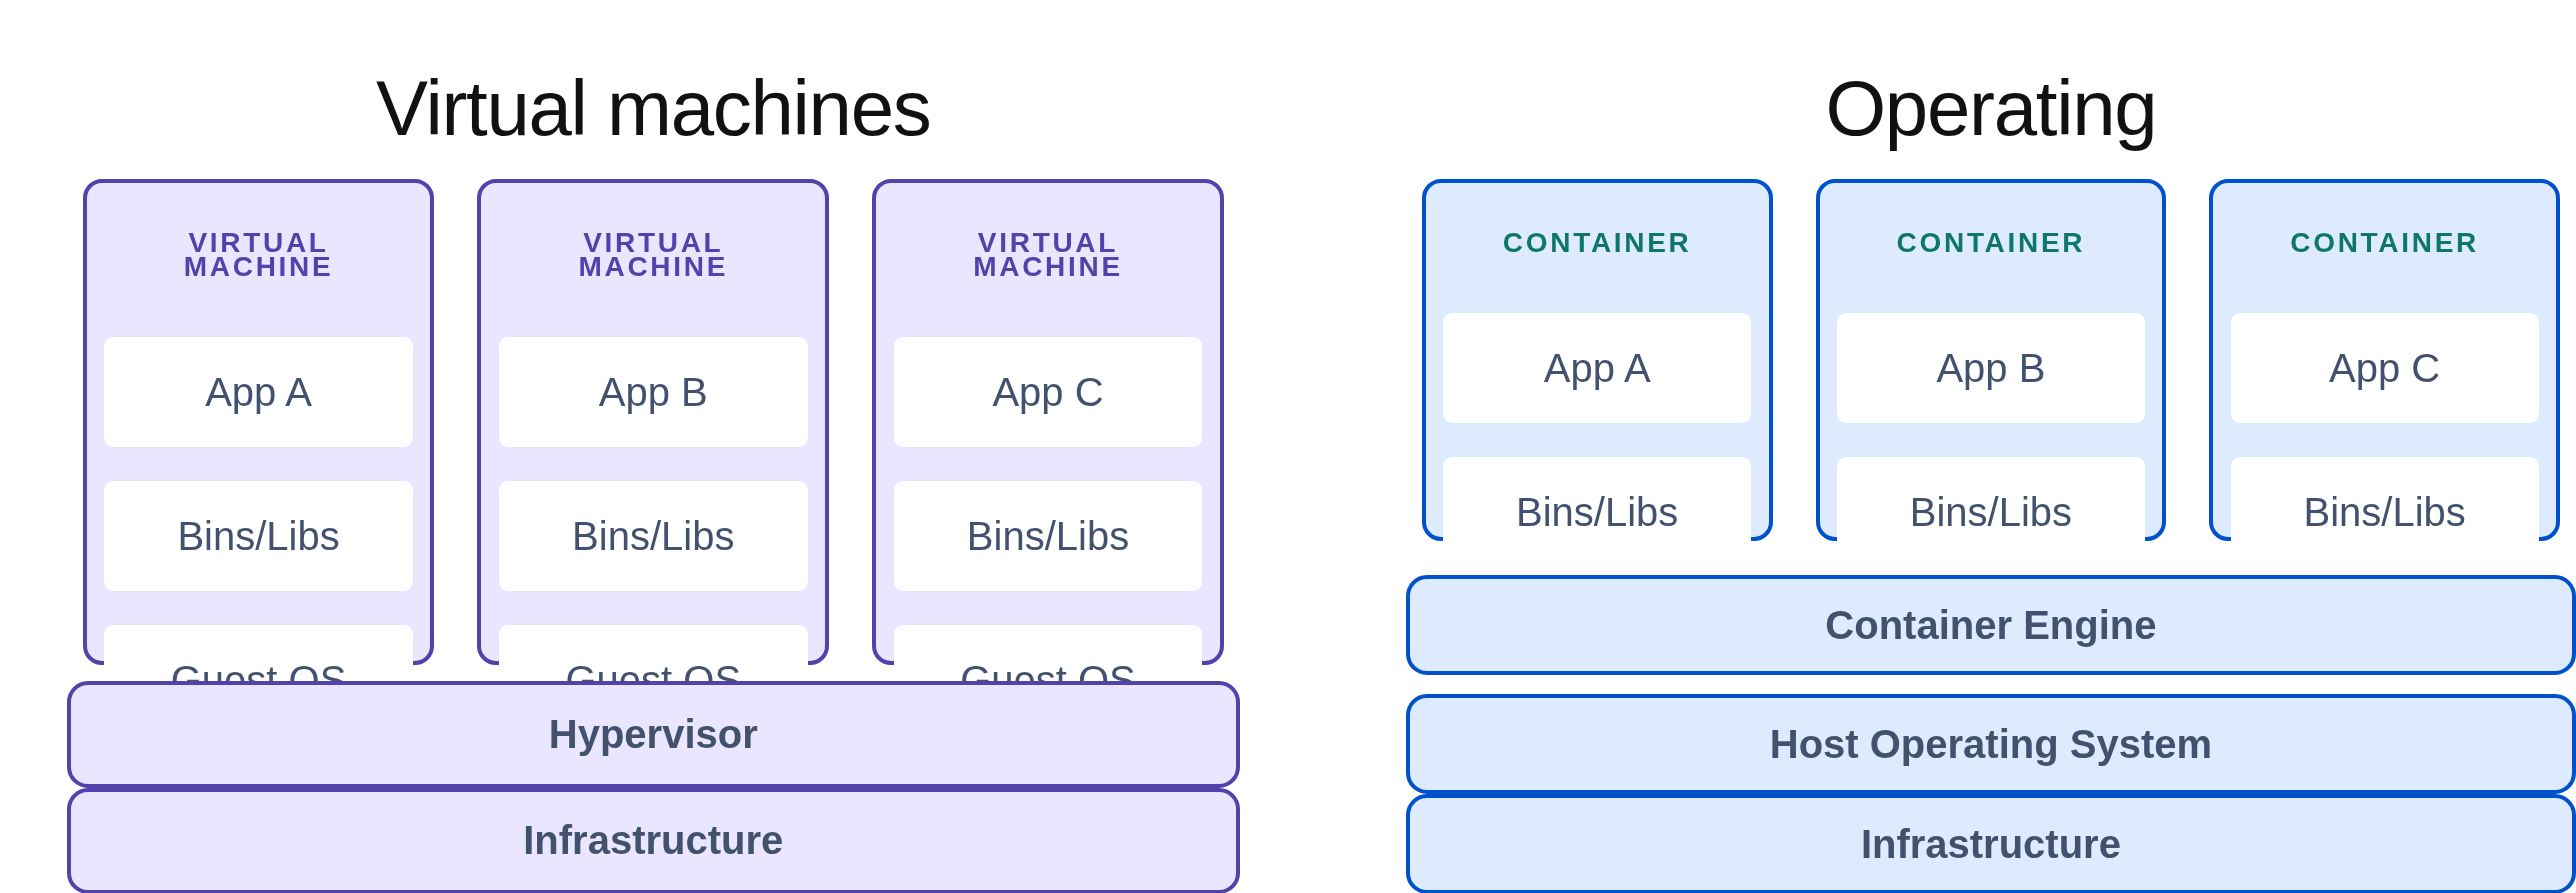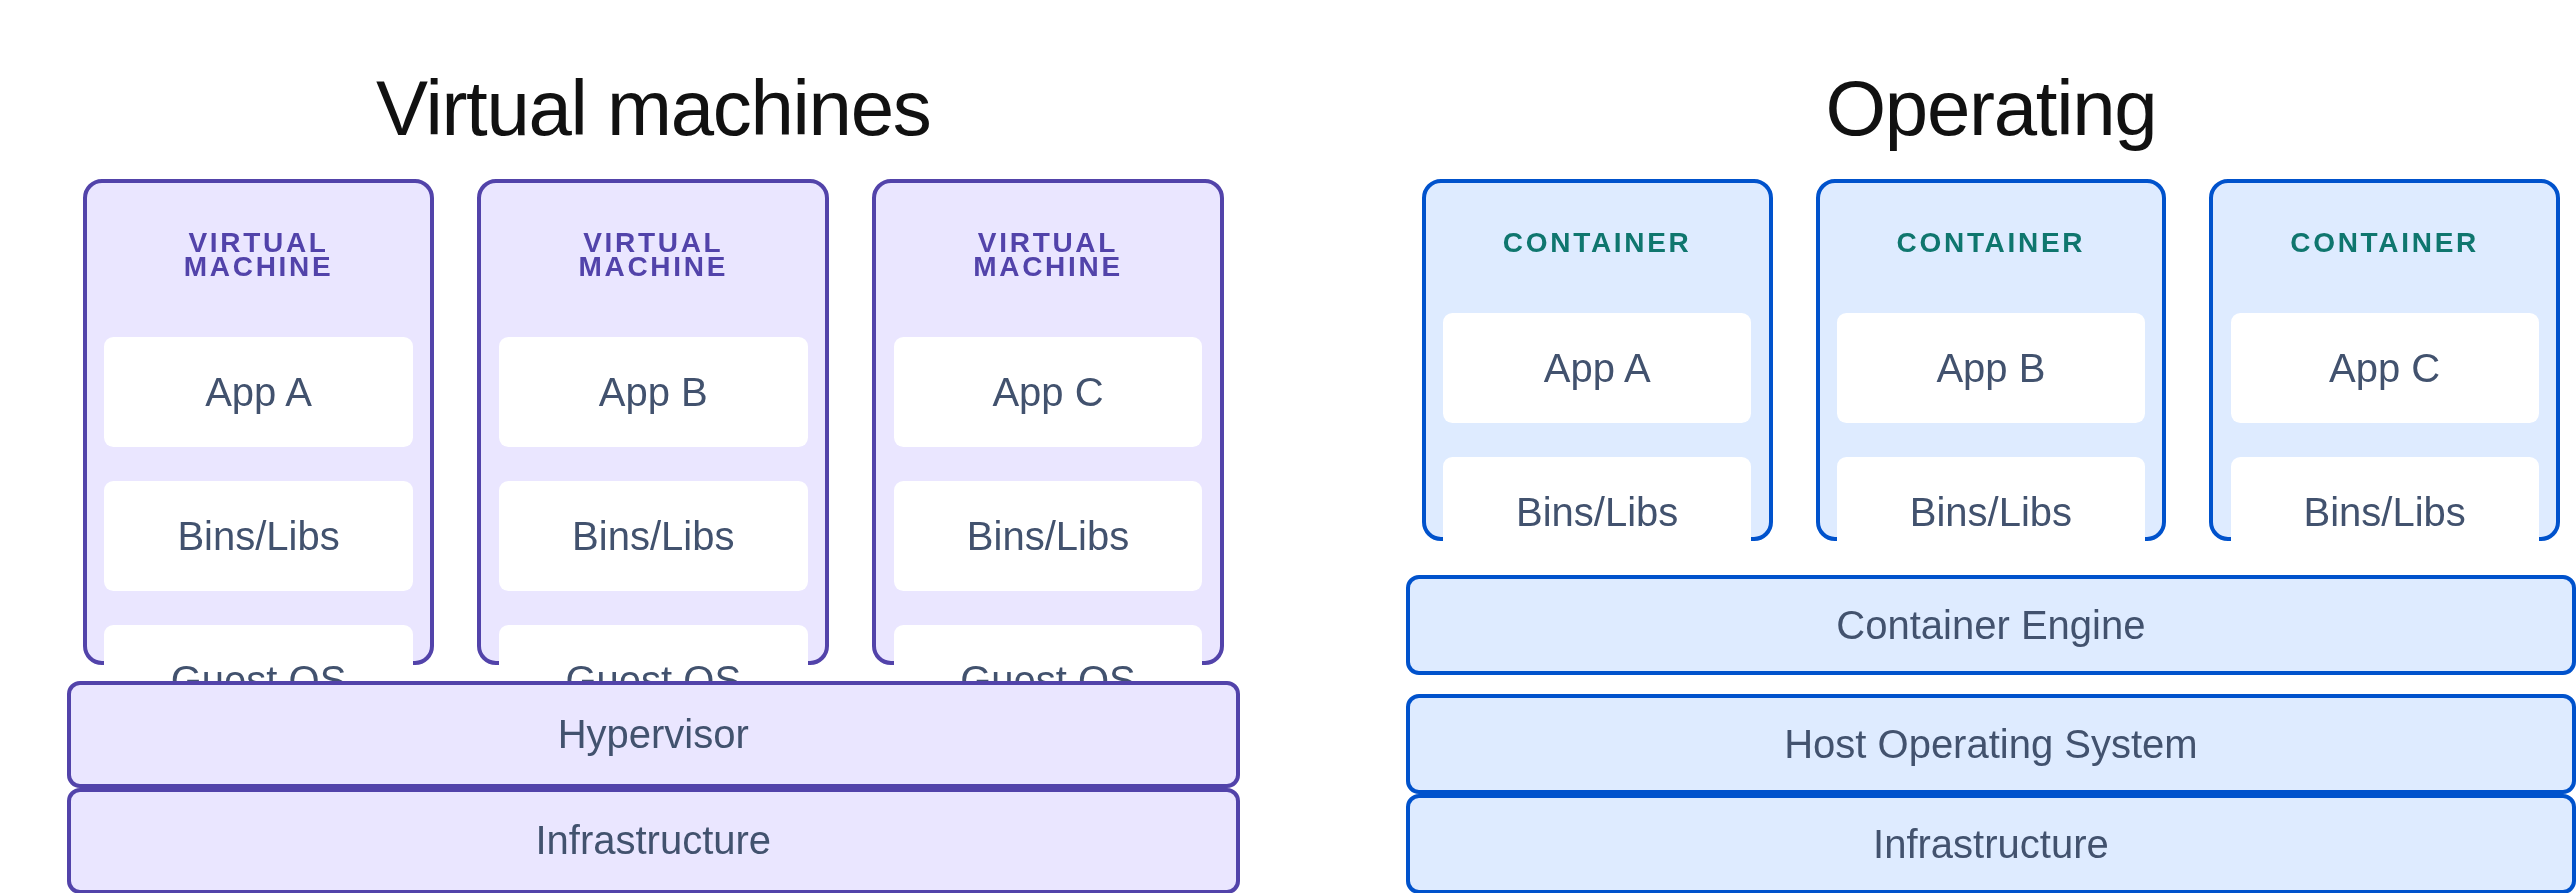--- a/index.html
+++ b/index.html
@@ -22,22 +22,22 @@
 
   .card-header { text-align:center; font-size:28px; font-weight:700;
                  letter-spacing:2.7px; line-height:24px; margin-bottom:42px; }
   .card-header-vm        { color:#5243AA; }
   .card-header-container { color:#0f766e; }
 
   .white-box { height:110px; background:#ffffff; border-radius:9.4px;
                display:flex; align-items:center; justify-content:center;
                font-size:40px; font-weight:500; color:#42526E; margin-bottom:34px; }
 
-  .bar { height:135px; border-radius:13px; display:flex; align-items:center;
-         justify-content:center; font-size:40px; font-weight:400; color:#42526E; }
+  .bar { height:135px; border-radius:21px; display:flex; align-items:center;
+         justify-content:center; font-size:40px; font-weight:700; color:#42526E; }
   .bar-vm        { background:#EAE6FF; border:4.7px solid #5243AA; }
   .bar-container { background:#DEEBFF; border:4.7px solid #0052CC; }
 
   .col-left  .bar:nth-of-type(1) { margin-top:57px; }   
   .col-left  .bar:nth-of-type(2) { }   
   .col-right .bar:nth-of-type(1) { margin-top:52px; }   
   .col-right .bar:nth-of-type(2) { margin-top:18px; }   
   .col-right .bar:nth-of-type(3) { margin-top:19px; }   
 </style>
 </head>

